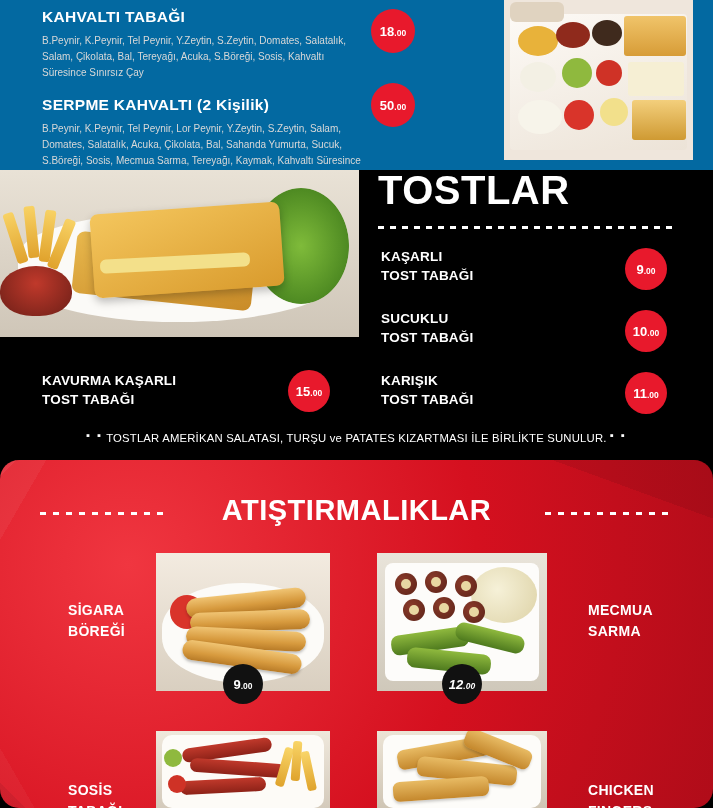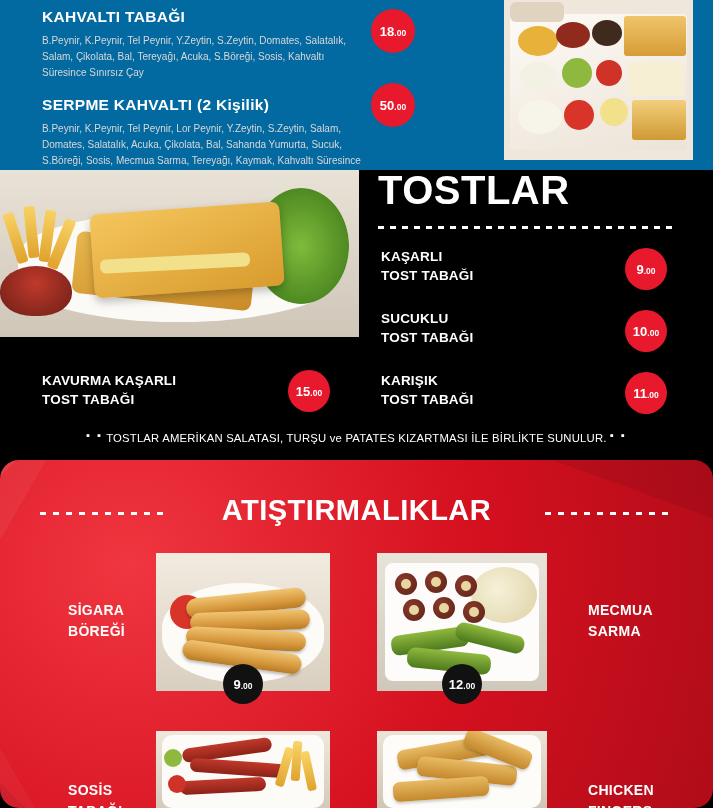--- a/index.html
+++ b/index.html
@@ -207,21 +207,21 @@
     line-height: 1.5;
     z-index: 3;
     letter-spacing: 0.3px;
   }
   #label-sigara  { left: 68px;  top: 600px; text-align: left; }
   #label-mecmua  { left: 588px; top: 600px; text-align: left; }
   #label-sosis   { left: 68px;  top: 780px; text-align: left; }
   #label-chicken { left: 588px; top: 780px; text-align: left; }
 
   #price-sigara { left: 223px; top: 664px; width: 40px; height: 40px; z-index: 4; }
-  #price-mecmua { left: 442px; top: 664px; width: 40px; height: 40px; z-index: 4; }
+  #price-mecmua { left: 442px; top: 664px; width: 40px; height: 40px; z-index: 4; font-style: italic; }
 
   
   .plate {
     position: absolute;
     width: 100%; height: 100%;
   }
 
   
   .bp-bg { background: #efe6dc; }
   .bp-tray {

